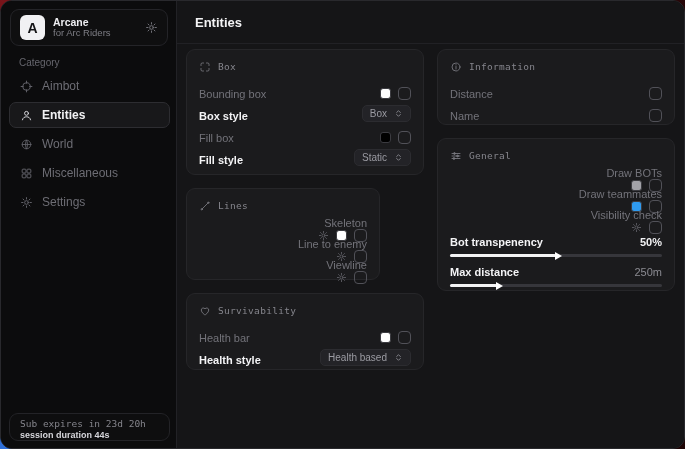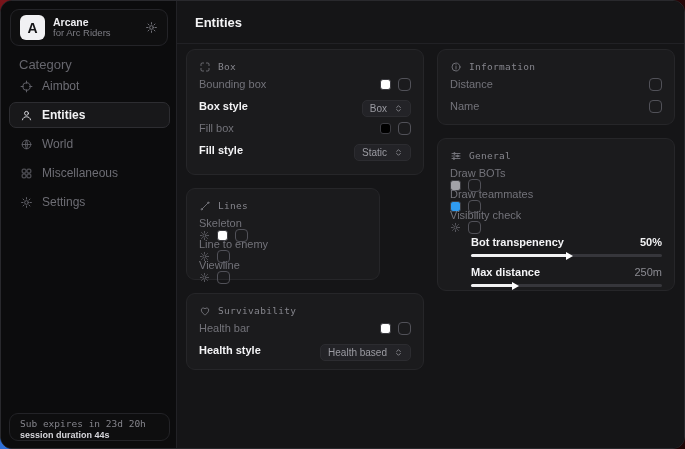--- a/index.html
+++ b/index.html
@@ -21,21 +21,21 @@
     border:1px solid #242428; border-radius:9px; display:flex; align-items:center;
     padding:0 9px; gap:8px; background:#0f0f10; }
   .logo-badge { width:25px; height:25px; border-radius:6px; background:#f1f1f3;
     color:#131315; font-weight:700; font-size:14px; display:flex; align-items:center;
     justify-content:center; }
   .logo-text { line-height:1.15; }
   .logo-title { font-size:10.5px; font-weight:700; color:#ededf0; }
   .logo-sub { font-size:9.5px; color:#7e7e85; }
   .logo-gear { margin-left:auto; color:#74747b; display:flex; }
 
-  .category-label { position:absolute; left:18px; top:56px; font-size:13px; color:#66666d;text-align:center; }
+  .category-label { position:absolute; left:18px; top:56px; font-size:10px; color:#66666d;text-align:center; }
 
   .nav { position:absolute; left:8px; top:72px; width:161px; }
   .nav-item { height:26px; margin-bottom:3px; display:flex; align-items:center; gap:9px;
     padding:0 10px; border-radius:7px; color:#6d6d74; font-size:12px; border:1px solid transparent; }
   .nav-item .nicon { display:flex; color:#63636a; }
   .nav-item.active { background:#18181a; border-color:#2d2d31; color:#f2f2f4; font-weight:600; }
   .nav-item.active .nicon { color:#d8d8dc; }
 
   .footer-card { position:absolute; left:8px; bottom:7px; width:161px; height:28px;
     border:1px solid #232327; border-radius:9px; padding:4px 10px; background:#0e0e0f; }
@@ -47,33 +47,33 @@
     border-left:1px solid #222226; }
   .main-title { position:absolute; left:18px; top:14px; font-size:13px; font-weight:700; color:#f3f3f5; }
   .main-divider { position:absolute; left:0; right:0; top:42px; height:1px; background:#212125; }
 
   .card { position:absolute; background:#1b1b1d; border:1px solid #262629; border-radius:9px;
     padding:9px 12px 6px; }
   .card-head { display:flex; align-items:center; gap:7px; height:15px; margin-bottom:4px;
     font-family:"DejaVu Sans Mono", monospace; font-size:9.5px; letter-spacing:.3px; color:#85858c; }
   .card-head .cicon { display:flex; color:#77777e; }
 
-  .row { display:flex; align-items:flex-start; height:22px; }
+  .row { display:flex; align-items:flex-end; height:22px; }
   .row.h21 { height:21px;flex-direction:column; }
   .lbl { flex:1; font-size:11px; color:#73737a; }
   .lbl.bright { color:#f4f4f6; font-weight:700; }
   .ctrls { display:flex; align-items:center; gap:7px; }
   .gicon { display:flex; color:#65656c; }
   .swatch { width:11px; height:11px; border-radius:3px; border:1px solid #3b3b40; }
   .checkbox { width:13px; height:13px; border-radius:4px; border:1.4px solid #515158; background:transparent; }
   .dropdown { display:flex; align-items:center; gap:7px; background:#232327; border-radius:5px;
     padding:2px 7px; font-size:10px; color:#9b9ba2; border:1px solid #2c2c30; }
   .dropdown .unfold { display:flex; color:#8a8a91; }
 
-  .slider-group { margin-top:3px; margin-bottom:6px;margin-left:21px; }
+  .slider-group { margin-top:3px; margin-bottom:6px; }
   .slider-head { display:flex; align-items:center; height:17px; }
   .slider-value { font-size:11px; font-weight:700; color:#f2f2f4; }
   .slider-value.dim { color:#8b8b92; font-weight:400; }
   .slider-track { position:relative; height:3px; border-radius:2px; background:#36363b; margin-top:4px; }
   .slider-fill { position:relative; height:3px; border-radius:2px; background:#f2f2f3; }
   .slider-fill::after { content:''; position:absolute; right:-6px; top:50%; transform:translateY(-50%);
     border-top:4px solid transparent; border-bottom:4px solid transparent; border-left:7px solid #fff; }
 
   svg { display:block; }
 </style>

